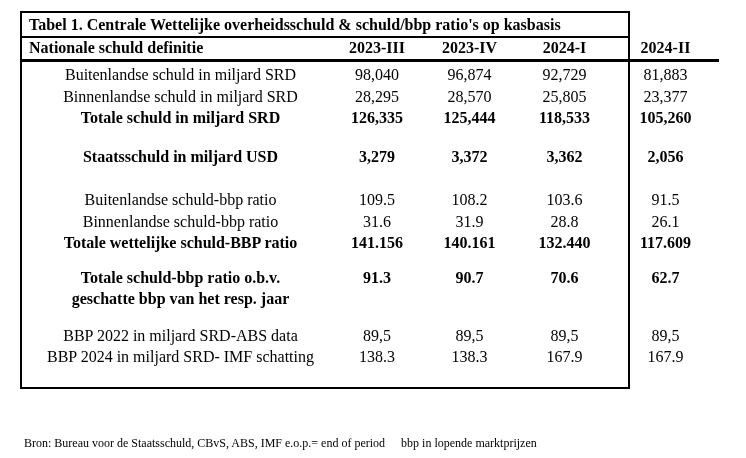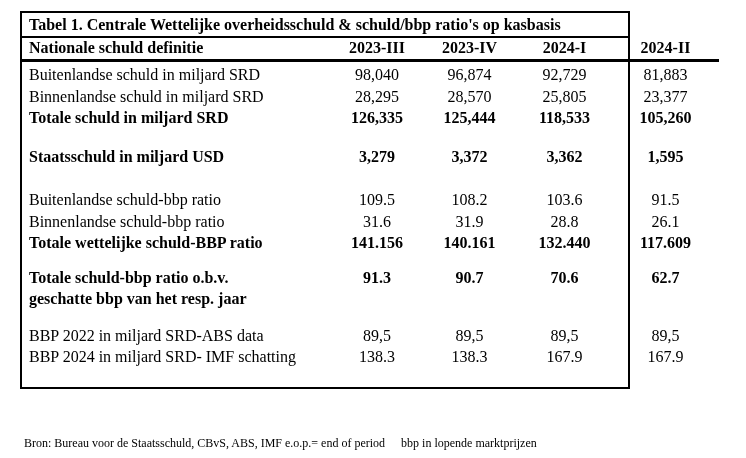--- a/index.html
+++ b/index.html
@@ -57,21 +57,21 @@
     font-family: Liberation Serif, serif;
   }
   tbody td {
     padding: 0;
     text-align: center;
     line-height: 21.5px;
     vertical-align: top;
     white-space: nowrap;
   }
   tbody td.label {
-    text-align: left;
+    text-align: center;
     padding-left: 7px;
   }
   tbody tr:first-child td { padding-top: 2px; }
   tbody tr:last-child td { padding-bottom: 19px; }
   tr.bold td { font-weight: 700; }
   tr.spacer td { height: 17px; }
   tr.spacer[data-spacer-index="1"] td { height: 22px; }
   tr.spacer[data-spacer-index="2"] td { height: 13px; }
   tr.spacer[data-spacer-index="3"] td { height: 15px; }
   .footer {
@@ -129,21 +129,21 @@
           <td class="num">105,260</td>
         </tr>
         <tr class="spacer" data-spacer-index="0">
           <td colspan="5"></td>
         </tr>
         <tr class="bold">
           <td class="label">Staatsschuld in miljard USD</td>
           <td class="num">3,279</td>
           <td class="num">3,372</td>
           <td class="num">3,362</td>
-          <td class="num">1,595</td>
+          <td class="num">2,056</td>
         </tr>
         <tr class="spacer" data-spacer-index="1">
           <td colspan="5"></td>
         </tr>
         <tr>
           <td class="label">Buitenlandse schuld-bbp ratio</td>
           <td class="num">109.5</td>
           <td class="num">108.2</td>
           <td class="num">103.6</td>
           <td class="num">91.5</td>

